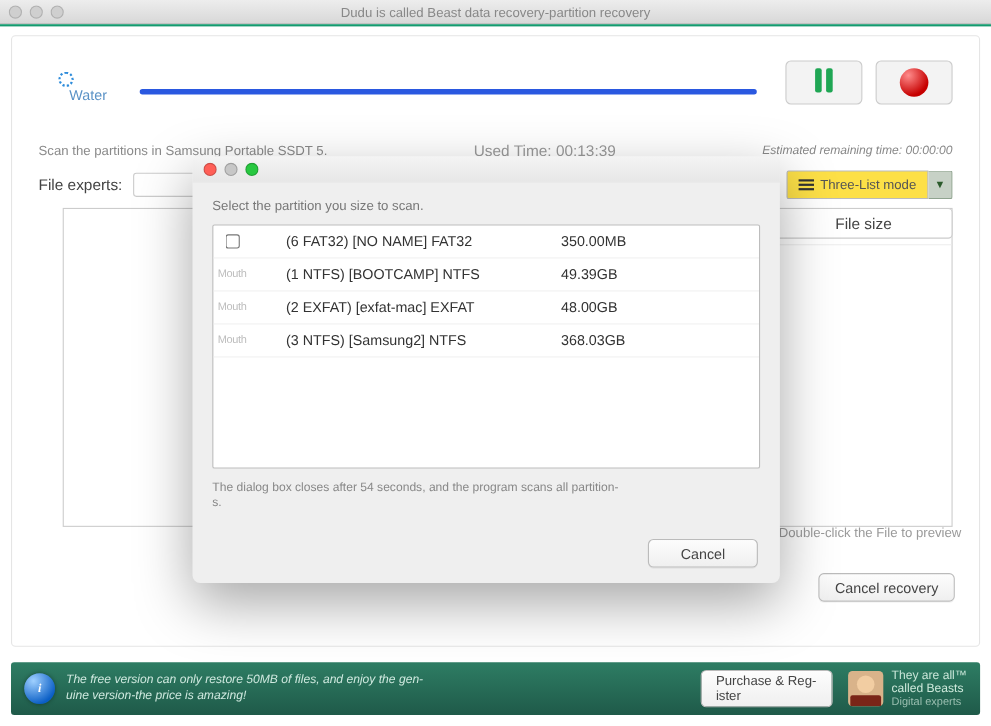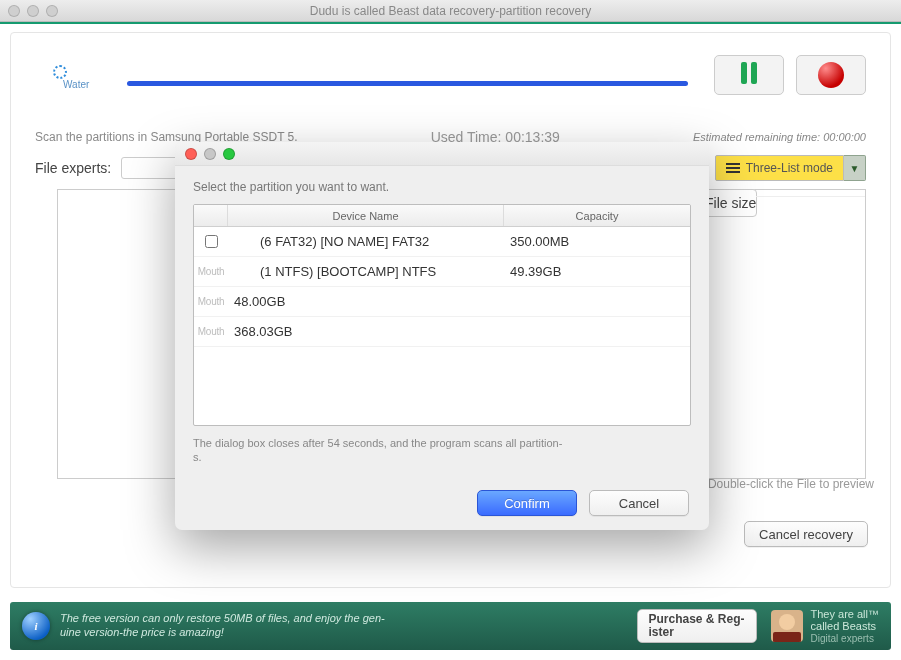--- a/index.html
+++ b/index.html
@@ -7,40 +7,40 @@
   .window { width: 901px; height: 660px; background: #fff; position: relative; overflow: hidden; }
   .titlebar { height: 22px; background: linear-gradient(#ededed,#d8d8d8); border-bottom: 1px solid #bbb; display: flex; align-items: center; padding: 0 8px; position: relative; }
   .titlebar .lights { display: flex; gap: 7px; }
   .light { width: 12px; height: 12px; border-radius: 50%; border: 0.5px solid rgba(0,0,0,.15); }
   .light.inactive { background: #cfcfcf; }
   .titlebar .title { position:absolute; left:0; right:0; text-align:center; font-size:12px; color:#888; }
   .main { position:absolute; top:22px; left:0; right:0; bottom:0; background:#fff; border-top:2px solid #159a6f; }
   .canvas { position:absolute; top:8px; left:10px; right:10px; bottom:72px; background:#fff; border:1px solid #e5e5e5; border-radius:4px; }
   .progress-row { display:flex; align-items:center; padding:18px 24px 0 24px; }
   .spin { width:14px; height:14px; border:2px dotted #2f8ddb; border-radius:50%; margin:0 0 2px 18px; }
-  .water-label { font-size:10px; color:#5a92c6; position:absolute; left:52px; top:46px; }
+  .water-label { font-size:13px; color:#5a92c6; position:absolute; left:52px; top:46px; }
   .progress-bar { flex:1; height:5px; background:#2a58e0; border-radius:3px; margin-left:60px; margin-right:18px; margin-top:20px; }
   .ctrl-buttons { display:flex; gap:12px; margin-left:8px; margin-top:4px; }
   .ctrl-btn { width:70px; height:40px; background:#f3f3f3; border:1px solid #ccc; border-radius:5px; display:flex; align-items:center; justify-content:center; }
   .pause-icon::before { content:""; display:inline-block; width:6px; height:22px; background:#1fa654; box-shadow:10px 0 0 #1fa654; border-radius:2px; margin-right:10px;}
   .stop-icon { width:26px; height:26px; border-radius:50%; background:radial-gradient(circle at 30% 25%, #ff8c8c, #c60000 70%);} 
   .scan-info { display:flex; justify-content:space-between; align-items:center; padding:0 24px; margin-top:34px; font-size:12px; color:#8a8a8a;}
   .scan-info .used { color:#9a9a9a; font-size:14px;}
   .scan-info .remain { font-size:11px; color:#888;font-style:italic; }
   .filter-row { display:flex; align-items:center; gap:10px; padding:0 24px; margin-top:10px;}
   .filter-label { font-size:14px; color:#444; }
   .filter-input { flex:0 0 60px; height:22px; border:1px solid #ccc; border-radius:3px; background:#fff;}
   .view-mode { margin-left:auto; display:flex; align-items:center; }
   .view-mode .box { display:flex; align-items:center; gap:6px; border:1px solid #bbb; height:26px; padding:0 10px; background:#fde047; font-size:12px; color:#555; border-radius:2px 0 0 2px;}
   .view-mode .dd { width:22px; height:26px; background:#c7d1c6; border:1px solid #8fa38f; border-left:none; display:flex; align-items:center; justify-content:center; color:#2c5b2c; font-size:10px; border-radius:0 2px 2px 0;}
   .hamb { width:14px; display:flex; flex-direction:column; gap:2px;}
   .hamb span{ height:2px; background:#333;}
   .list-area { margin:8px 24px 0 46px; border:1px solid #ccc; height:290px; display:flex; background:#fff;}
   .list-left { flex:1; border-right:1px solid #e4e4e4;}
-  .list-right { width:160px; display:flex; flex-direction:row;}
+  .list-right { width:160px; display:flex; flex-direction:column;}
   .col-hdr { height:28px; border:1px solid #ccc; border-radius:4px; margin:-1px; display:flex; align-items:center; justify-content:center; font-size:14px; color:#444; background:#fff;}
   .list-right .file-preview { flex:1; border-top:1px solid #eee; margin-top:6px;}
   .hint { position:absolute; right:16px; bottom:96px; font-size:12px; color:#9a9a9a; }
   .cancel-recovery { position:absolute; right:22px; bottom:40px; }
   .mac-button { min-width:100px; height:26px; padding:0 14px; border:1px solid #bbb; border-radius:5px; background:linear-gradient(#fdfdfd,#efefef); font-size:13px; color:#444; display:inline-flex; align-items:center; justify-content:center; box-shadow:0 1px 0 rgba(0,0,0,.05);}
   .mac-button.primary { background:linear-gradient(#6aa8ff,#3a6bff); color:#fff; border-color:#2a55d6; text-shadow:0 -1px 0 rgba(0,0,0,.2);}
   
   .bottombar { position:absolute; left:10px; right:10px; bottom:10px; height:48px; background:linear-gradient(#2e7d64,#1f5a49); border-radius:3px; display:flex; align-items:center; padding:0 12px; color:#cfe9df; font-size:11px;}
   .info-ico { width:28px; height:28px; border-radius:50%; background:radial-gradient(circle at 30% 25%, #9fd0ff, #0a5ec5 75%); display:flex; align-items:center; justify-content:center; color:#fff; font-weight:bold; font-style:italic; font-family:Georgia,serif; margin-right:10px; box-shadow:0 0 4px rgba(0,0,0,.4);}
   .promo { flex:1; line-height:1.25; max-width:340px;font-style:italic;}
@@ -150,73 +150,69 @@
       <div class="cancel-recovery">
         <button class="mac-button">Cancel recovery</button>
       </div>
     </div>
 
     <div class="bottombar">
       <div class="info-ico">i</div>
       <div class="promo" style="white-space:pre-line;">The free version can only restore 50MB of files, and enjoy the gen-
 uine version-the price is amazing!</div>
       <div class="purchase">
-        <button class="mac-button" style="white-space:pre-line;font-weight:bold;">Purchase &amp; Reg-
+        <button class="mac-button" style="white-space:pre-line;">Purchase &amp; Reg-
 ister</button>
       </div>
       <div class="brand">
         <div class="avatar"></div>
         <div class="brand-text">
           <div class="l1">They are all™</div>
           <div class="l2">called Beasts</div>
           <div class="l3">Digital experts</div>
         </div>
       </div>
     </div>
 
     <div class="modal">
       <div class="modal-bar">
         <div class="mlight mred"></div>
         <div class="mlight myel"></div>
         <div class="mlight mgr"></div>
       </div>
       <div class="modal-inner">
-        <div class="modal-msg">Select the partition you want to want.</div>
+        <div class="modal-msg">Select the partition you size to scan.</div>
         <div class="grid">
-          <div class="grid-head">
-            <div class="ghc gc-chk"></div>
-            <div class="ghc gc-dev">Device Name</div>
-            <div class="ghc gc-cap">Capacity</div>
-          </div>
           <div class="grid-body" id="grid-body">
               <div class="grow">
                 <div class="gc-chk">
                   <input type="checkbox" style="">
                 </div>
                 <div class="gc-dev">(6 FAT32) [NO NAME] FAT32</div>
                 <div class="gc-cap">350.00MB</div>
               </div>
               <div class="grow">
                 <div class="gc-chk mouth">Mouth</div>
                 <div class="gc-dev">(1 NTFS) [BOOTCAMP] NTFS</div>
                 <div class="gc-cap">49.39GB</div>
               </div>
               <div class="grow">
                 <div class="gc-chk mouth">Mouth</div>
+                <div class="gc-dev">(2 EXFAT) [exfat-mac] EXFAT</div>
                 <div class="gc-cap">48.00GB</div>
               </div>
               <div class="grow">
                 <div class="gc-chk mouth">Mouth</div>
+                <div class="gc-dev">(3 NTFS) [Samsung2] NTFS</div>
                 <div class="gc-cap">368.03GB</div>
               </div>
             </div>
         </div>
         <div class="countdown" style="white-space:pre-line;">The dialog box closes after 54 seconds, and the program scans all partition-
 s.</div>
       </div>
       <div class="modal-buttons">
-        <button class="mac-button primary">Confirm</button>
         <button class="mac-button">Cancel</button>
       </div>
     </div>
 
   </div>
 </div>
 
 </body></html>

